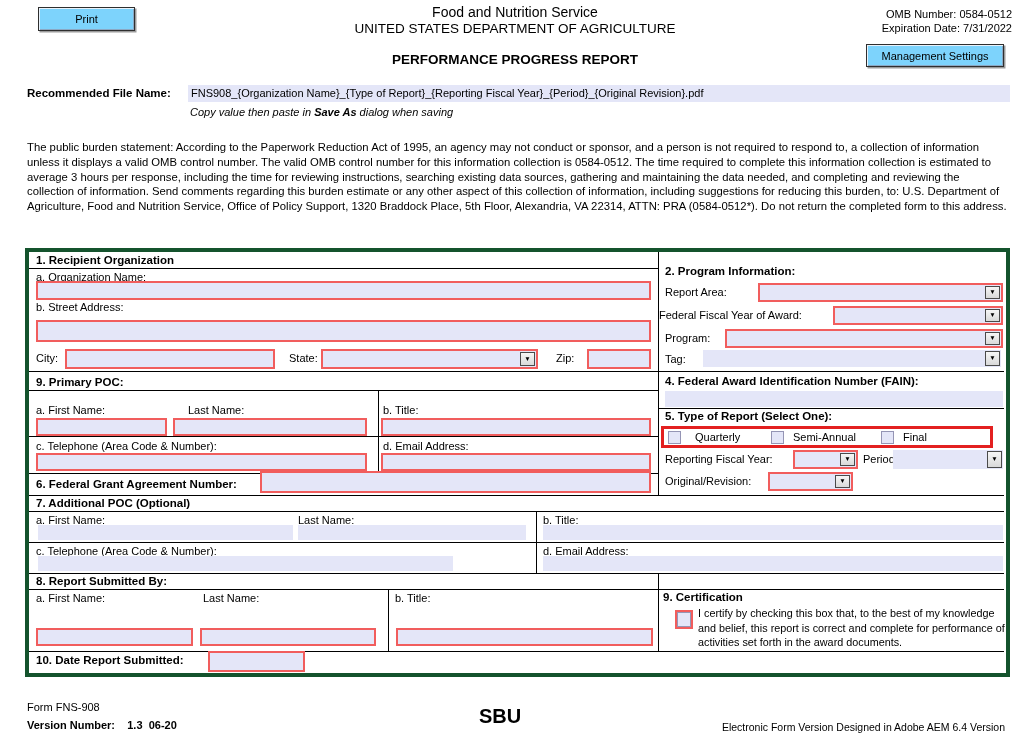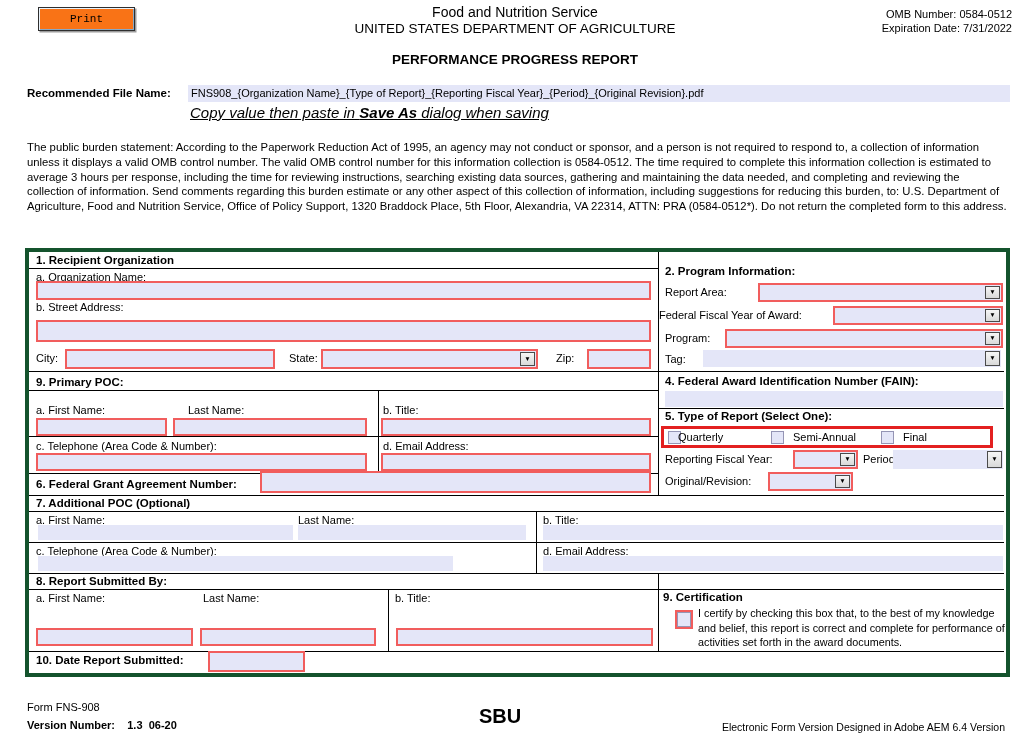--- a/index.html
+++ b/index.html
@@ -15,22 +15,22 @@
        font-size:11px;padding:0 3px;font-family:inherit;}
   .req{border:2.5px solid #f15d5d !important;z-index:3;}
   .combo{position:absolute;background:#e4e6f8;box-sizing:border-box;z-index:2;}
   .combo .dd{position:absolute;top:1px;right:1px;bottom:1px;width:15px;
        background:linear-gradient(#f6f6f6,#d9d9d9);border:1px solid #4a4a4a;box-sizing:border-box;
        display:flex;align-items:center;justify-content:center;font-size:6.5px;line-height:1;color:#000;}
   
   .hline{position:absolute;height:1px;background:#000;}
   .vline{position:absolute;width:1px;background:#000;}
   
-  .hbtn{position:absolute;background:#f97316;border:1px solid #2f2f2f;box-sizing:border-box;
-        font-size:11px;font-family:Liberation Mono, monospace;display:flex;align-items:center;justify-content:center;
+  .hbtn{position:absolute;background:#7dd3fc;border:1px solid #2f2f2f;box-sizing:border-box;
+        font-size:11px;font-family:Liberation Sans, sans-serif;display:flex;align-items:center;justify-content:center;
         box-shadow:inset 1px 1px 0 #e9f2fa, inset -1px -1px 0 #8aa8c4, 1.5px 1.5px 0 #9b9b9b;cursor:pointer;}
   
   .cb{position:absolute;width:13px;height:13px;background:#e4e6f8;border:1px solid #9595b5;box-sizing:border-box;}
   .certcb{width:18px;height:19px;border:2.5px solid #f15d5d;box-shadow:inset 0 0 0 1px #9595b5;}
   .typebox{position:absolute;border:3px solid #e32020;background:#fff;box-sizing:border-box;z-index:2;}
   #burden{position:absolute;left:27px;top:140px;width:980px;font-size:11.3px;line-height:14.8px;}
   #certtext{position:absolute;font-size:10.8px;line-height:14.6px;width:312px;}
   .small{font-size:11px;}
 </style>
 </head>
@@ -43,24 +43,25 @@
   <div class="abs" style="left:300px;top:4px;width:430px;text-align:center;">
     <div style="font-size:14px;line-height:17px;">Food and Nutrition Service</div>
     <div style="font-size:13.5px;line-height:16px;">UNITED STATES DEPARTMENT OF AGRICULTURE</div>
   </div>
   <div class="abs b" style="left:300px;top:52px;width:430px;text-align:center;font-size:13.5px;">PERFORMANCE PROGRESS REPORT</div>
 
   <div class="abs" style="left:800px;top:7px;width:212px;text-align:right;">
     <div class="small" style="line-height:14px;">OMB Number: 0584-0512</div>
     <div class="small" style="line-height:14px;">Expiration Date: 7/31/2022</div>
   </div>
+  <button class="hbtn" style="left:866px;top:44px;width:138px;height:23px;">Management Settings</button>
 
   <div class="lbl b" style="left:27px;top:87px;font-size:11.5px;">Recommended File Name:</div>
   <div class="fld" style="left:188px;top:85px;width:822px;height:17px;line-height:17px;">FNS908_{Organization Name}_{Type of Report}_{Reporting Fiscal Year}_{Period}_{Original Revision}.pdf</div>
-  <div class="lbl i" style="left:190px;top:106px;font-size:15px;text-decoration:underline;"><span>Copy value then paste in </span><span class="b">Save As</span><span> dialog when saving</span></div>
+  <div class="lbl i" style="left:190px;top:106px;font-size:11px;"><span>Copy value then paste in </span><span class="b">Save As</span><span> dialog when saving</span></div>
 
   <div id="burden">The public burden statement: According to the Paperwork Reduction Act of 1995, an agency may not conduct or sponsor, and a person is not required to respond to, a collection of information unless it displays a valid OMB control number. The valid OMB control number for this information collection is 0584-0512. The time required to complete this information collection is estimated to average 3 hours per response, including the time for reviewing instructions, searching existing data sources, gathering and maintaining the data needed, and completing and reviewing the collection of information. Send comments regarding this burden estimate or any other aspect of this collection of information, including suggestions for reducing this burden, to: U.S. Department of Agriculture, Food and Nutrition Service, Office of Policy Support, 1320 Braddock Place, 5th Floor, Alexandria, VA 22314, ATTN: PRA (0584-0512*). Do not return the completed form to this address.</div>
 
   <div class="abs" style="left:25px;top:248px;width:977px;height:421px;border:4px solid #14532d;">
 
     <div class="vline" style="left:629px;top:0;height:243px;"></div>
     <div class="vline" style="left:629px;top:321px;height:78px;"></div>
     <div class="vline" style="left:349px;top:138px;height:83px;"></div>
     <div class="vline" style="left:507px;top:259px;height:62px;"></div>
     <div class="vline" style="left:359px;top:337px;height:62px;"></div>
@@ -121,21 +122,21 @@
     <div class="lbl" style="left:354px;top:188px;">d. Email Address:</div>
     <input type="text" class="fld req" style="left: 7px; top: 201px; width: 331px; height: 18px;">
     <input type="text" class="fld req" style="left: 352px; top: 201px; width: 270px; height: 18px;">
 
     <div class="sechdr" style="left:636px;top:123px;">4. Federal Award Identification Number (FAIN):</div>
     <input type="text" class="fld" style="left: 636px; top: 139px; width: 338px; height: 16px;">
 
     <div class="sechdr" style="left:636px;top:158px;">5. Type of Report (Select One):</div>
     <div class="typebox" style="left:632px;top:174px;width:332px;height:22px;">
       <div class="cb" style="left:4px;top:2px;"></div>
-      <span class="lbl" style="left:14px;top:2px;">Quarterly</span>
+      <span class="lbl" style="left:31px;top:2px;">Quarterly</span>
       <div class="cb" style="left:107px;top:2px;"></div>
       <span class="lbl" style="left:129px;top:2px;">Semi-Annual</span>
       <div class="cb" style="left:217px;top:2px;"></div>
       <span class="lbl" style="left:239px;top:2px;">Final</span>
     </div>
     <div class="lbl" style="left:636px;top:201px;">Reporting Fiscal Year:</div>
     <div class="combo req" style="left:764px;top:198px;width:65px;height:19px;">
       <span class="dd">▼</span>
     </div>
     <div class="lbl" style="left:834px;top:201px;">Period:</div>

